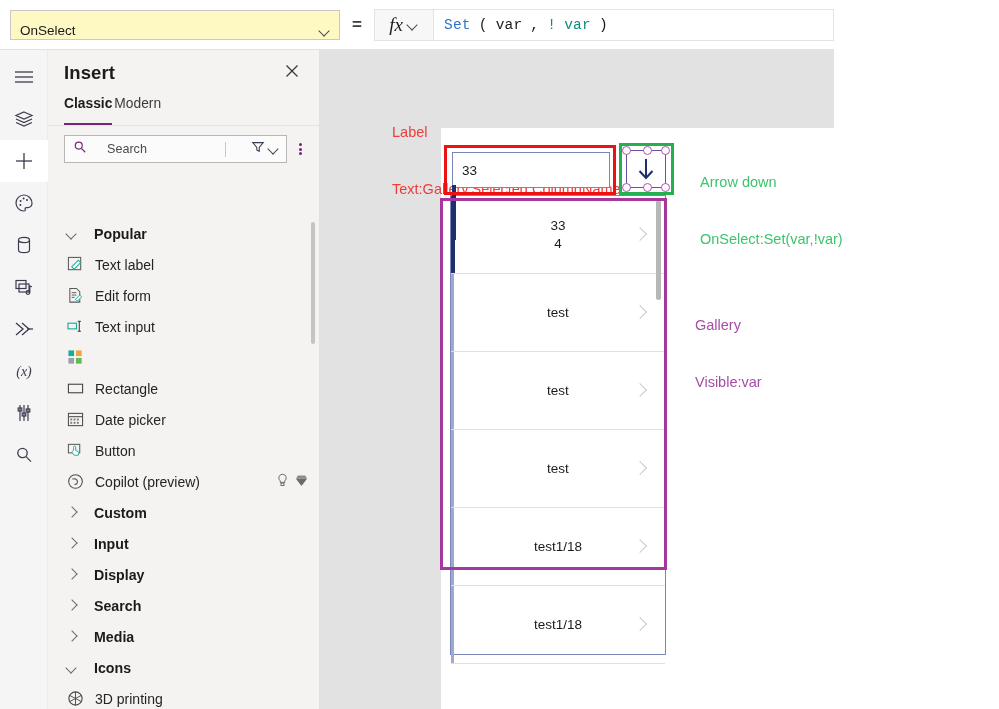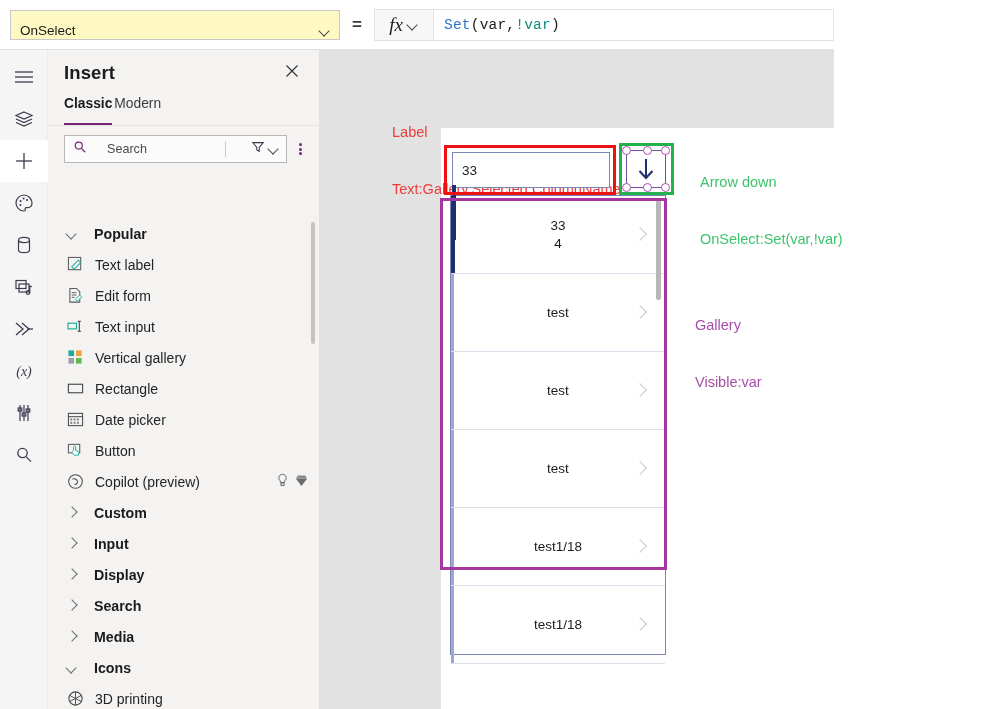--- a/index.html
+++ b/index.html
@@ -32,21 +32,21 @@
   }
   .eq-sign { width: 34px; text-align: center; font-size: 17px; color: #3a3a3a; font-weight: 700; }
   .fx-box {
     height: 32px; width: 60px; border: 1px solid #e3e3e3; background: #f7f7f7;
     display: flex; align-items: center; justify-content: center; gap: 4px;
   }
   .fx-glyph { font-family: "Liberation Serif", serif; font-style: italic; font-size: 19px; color: #1b1b1b; }
   .formula-input {
     flex: 1; height: 32px; border: 1px solid #e3e3e3; border-left: none; background:#fff;
     display: flex; align-items: center; padding-left: 10px;
-    font-family: "Liberation Mono", monospace; font-size: 14.5px; letter-spacing: .2px;
+    font-family: "Liberation Mono", monospace; font-size: 14.5px; letter-spacing: .2px; gap: 8px;
   }
   .tok-fn { color: #2e75c7; }
   .tok-paren { color: #1b1b1b; }
   .tok-var { color: #1b1b1b; }
   .tok-bang { color: #108a7a; }
 
   
   .rail {
     position: absolute; left: 0; top: 50px; width: 48px; height: 659px;
     background: #f5f5f5; border-right: 1px solid #ebebeb;
@@ -418,21 +418,20 @@
 
       <div class="item">
         <span class="ico">
           <svg width="17" height="17" viewBox="0 0 18 18">
               <rect x="1.5" y="1.5" width="6" height="6" fill="#1aab9b"></rect>
               <rect x="9.5" y="1.5" width="6" height="6" fill="#f2a23c"></rect>
               <rect x="1.5" y="9.5" width="6" height="6" fill="#9aa0a6"></rect>
               <rect x="9.5" y="9.5" width="6" height="6" fill="#5fba54"></rect>
             </svg>
         </span>
-        <span class="txt">Vertical gallery</span>
       </div>
 
       <div class="item">
         <span class="ico">
           <svg width="17" height="17" viewBox="0 0 18 18">
               <rect x="1.5" y="4.5" width="15" height="9" fill="none" stroke="#4a4a4a" stroke-width="1.2"></rect>
             </svg>
         </span>
         <span class="txt">Rectangle</span>
       </div>

